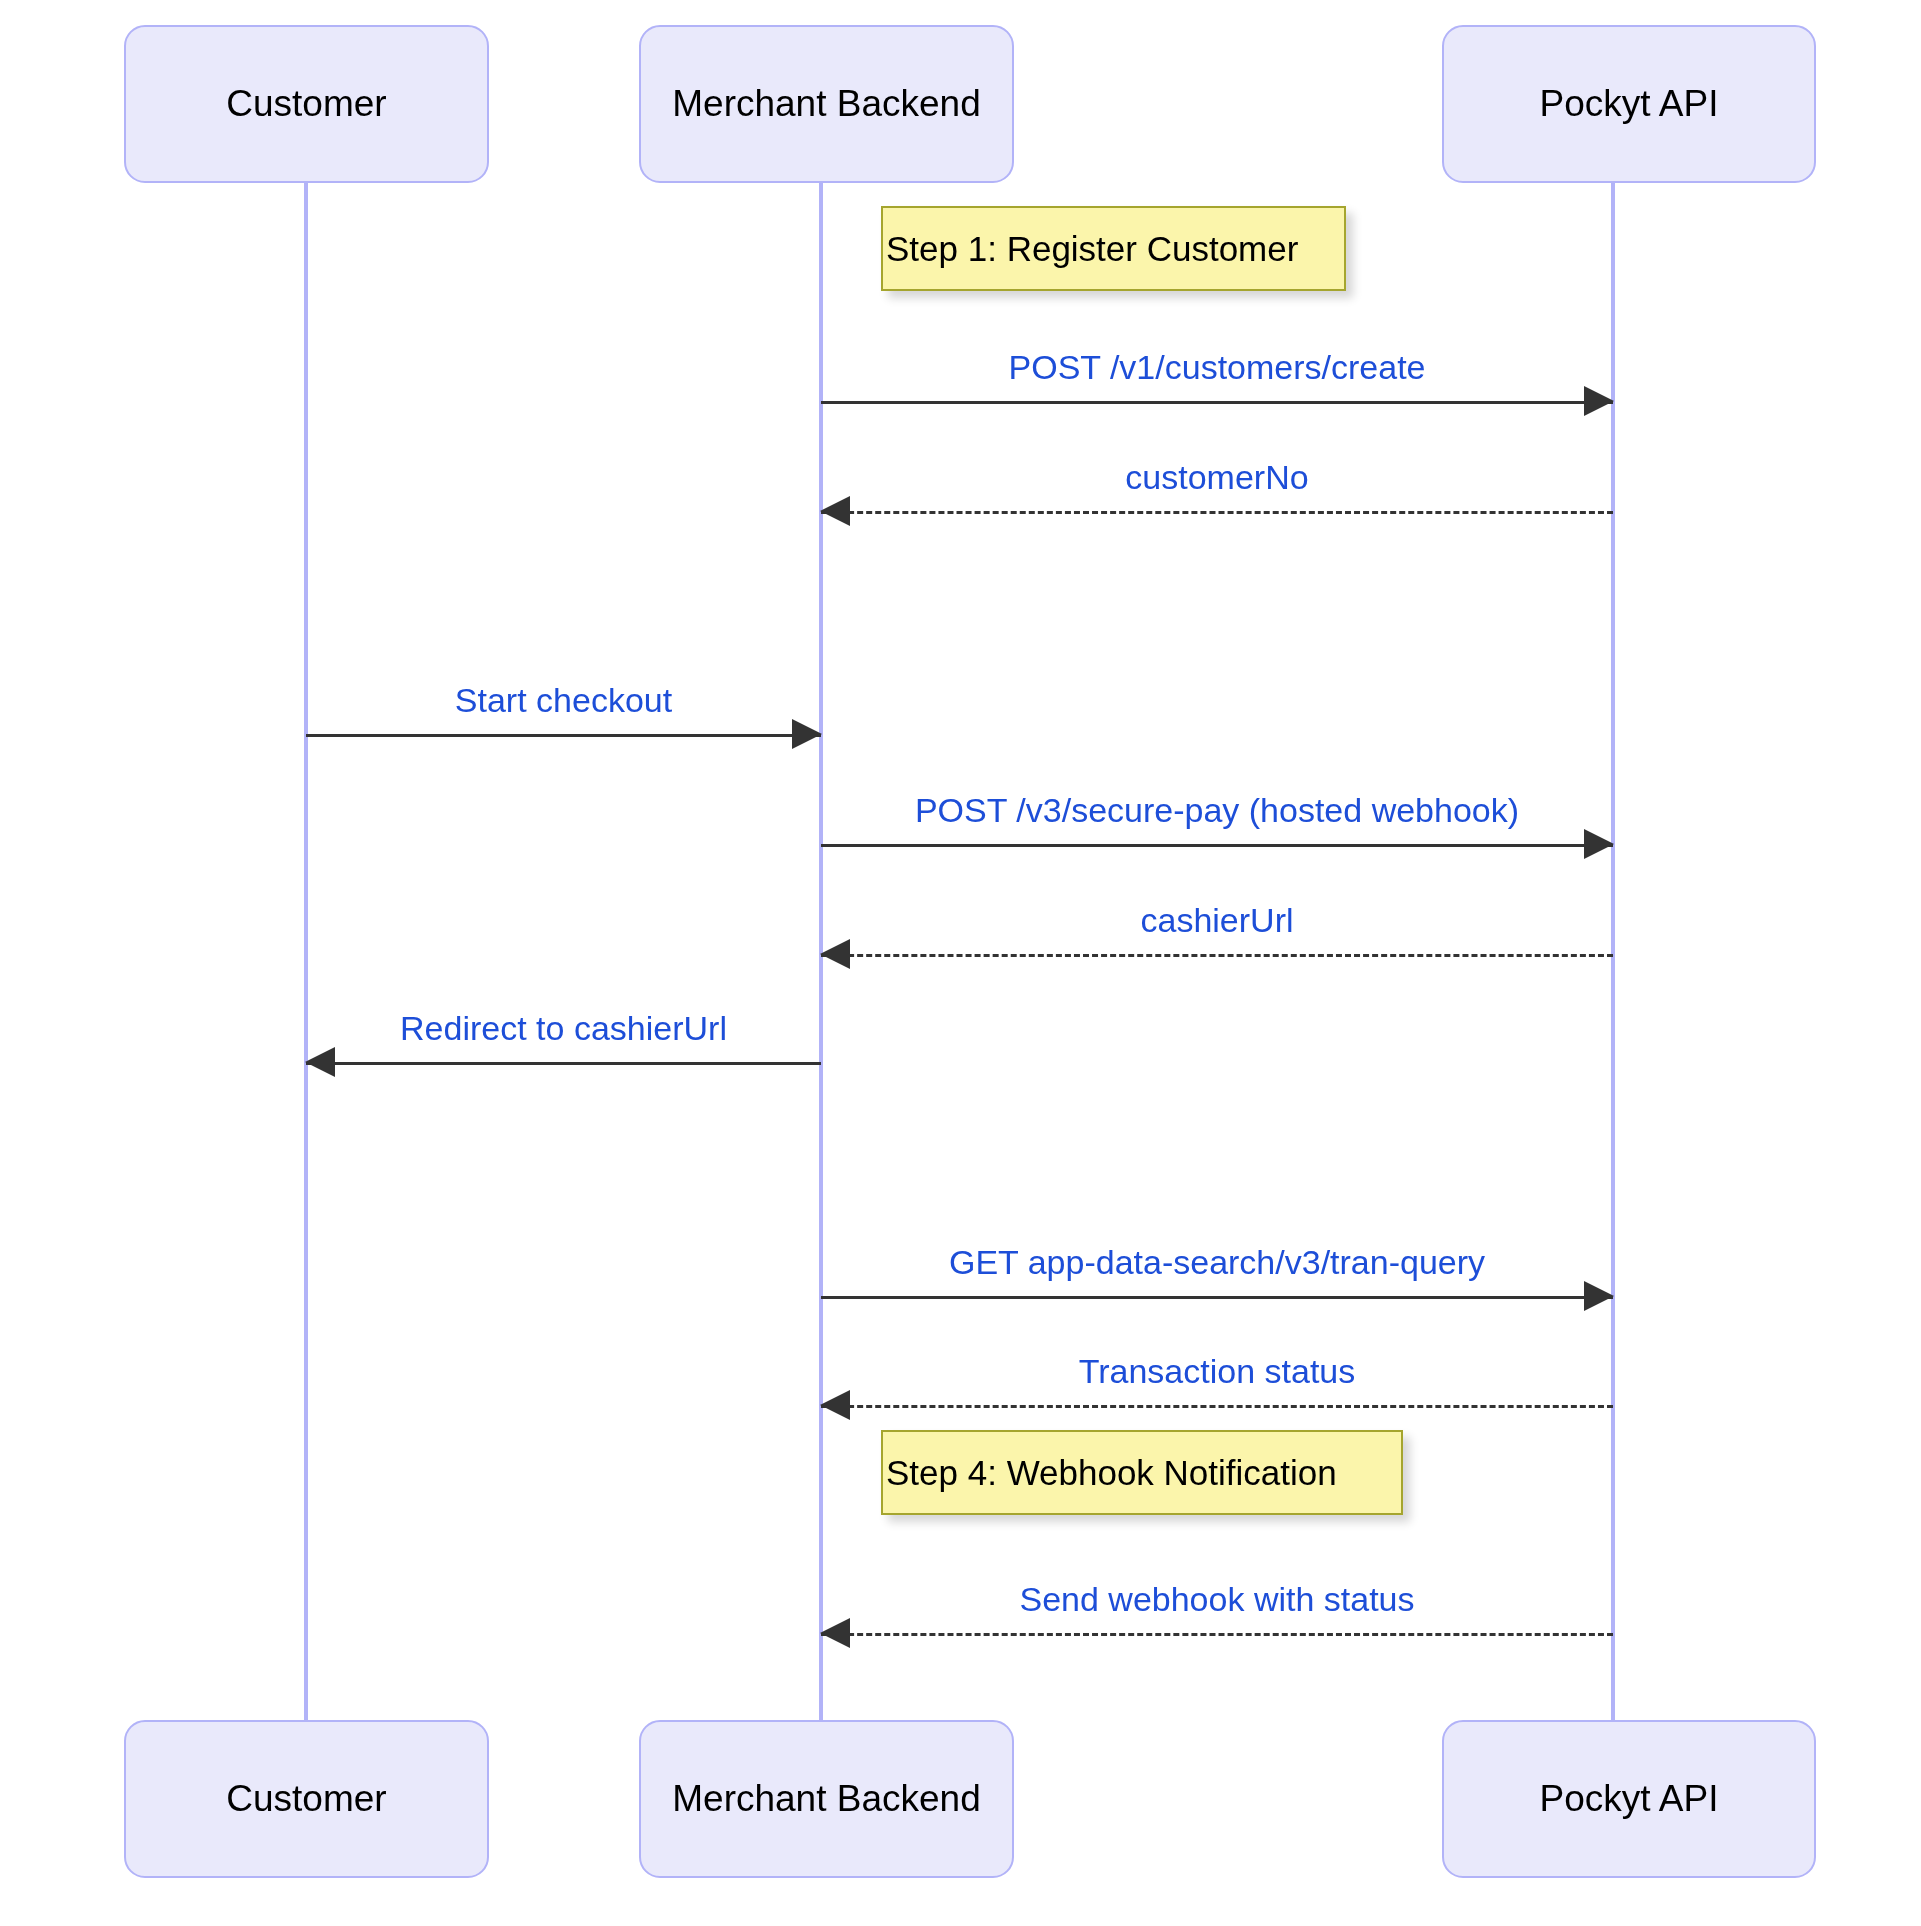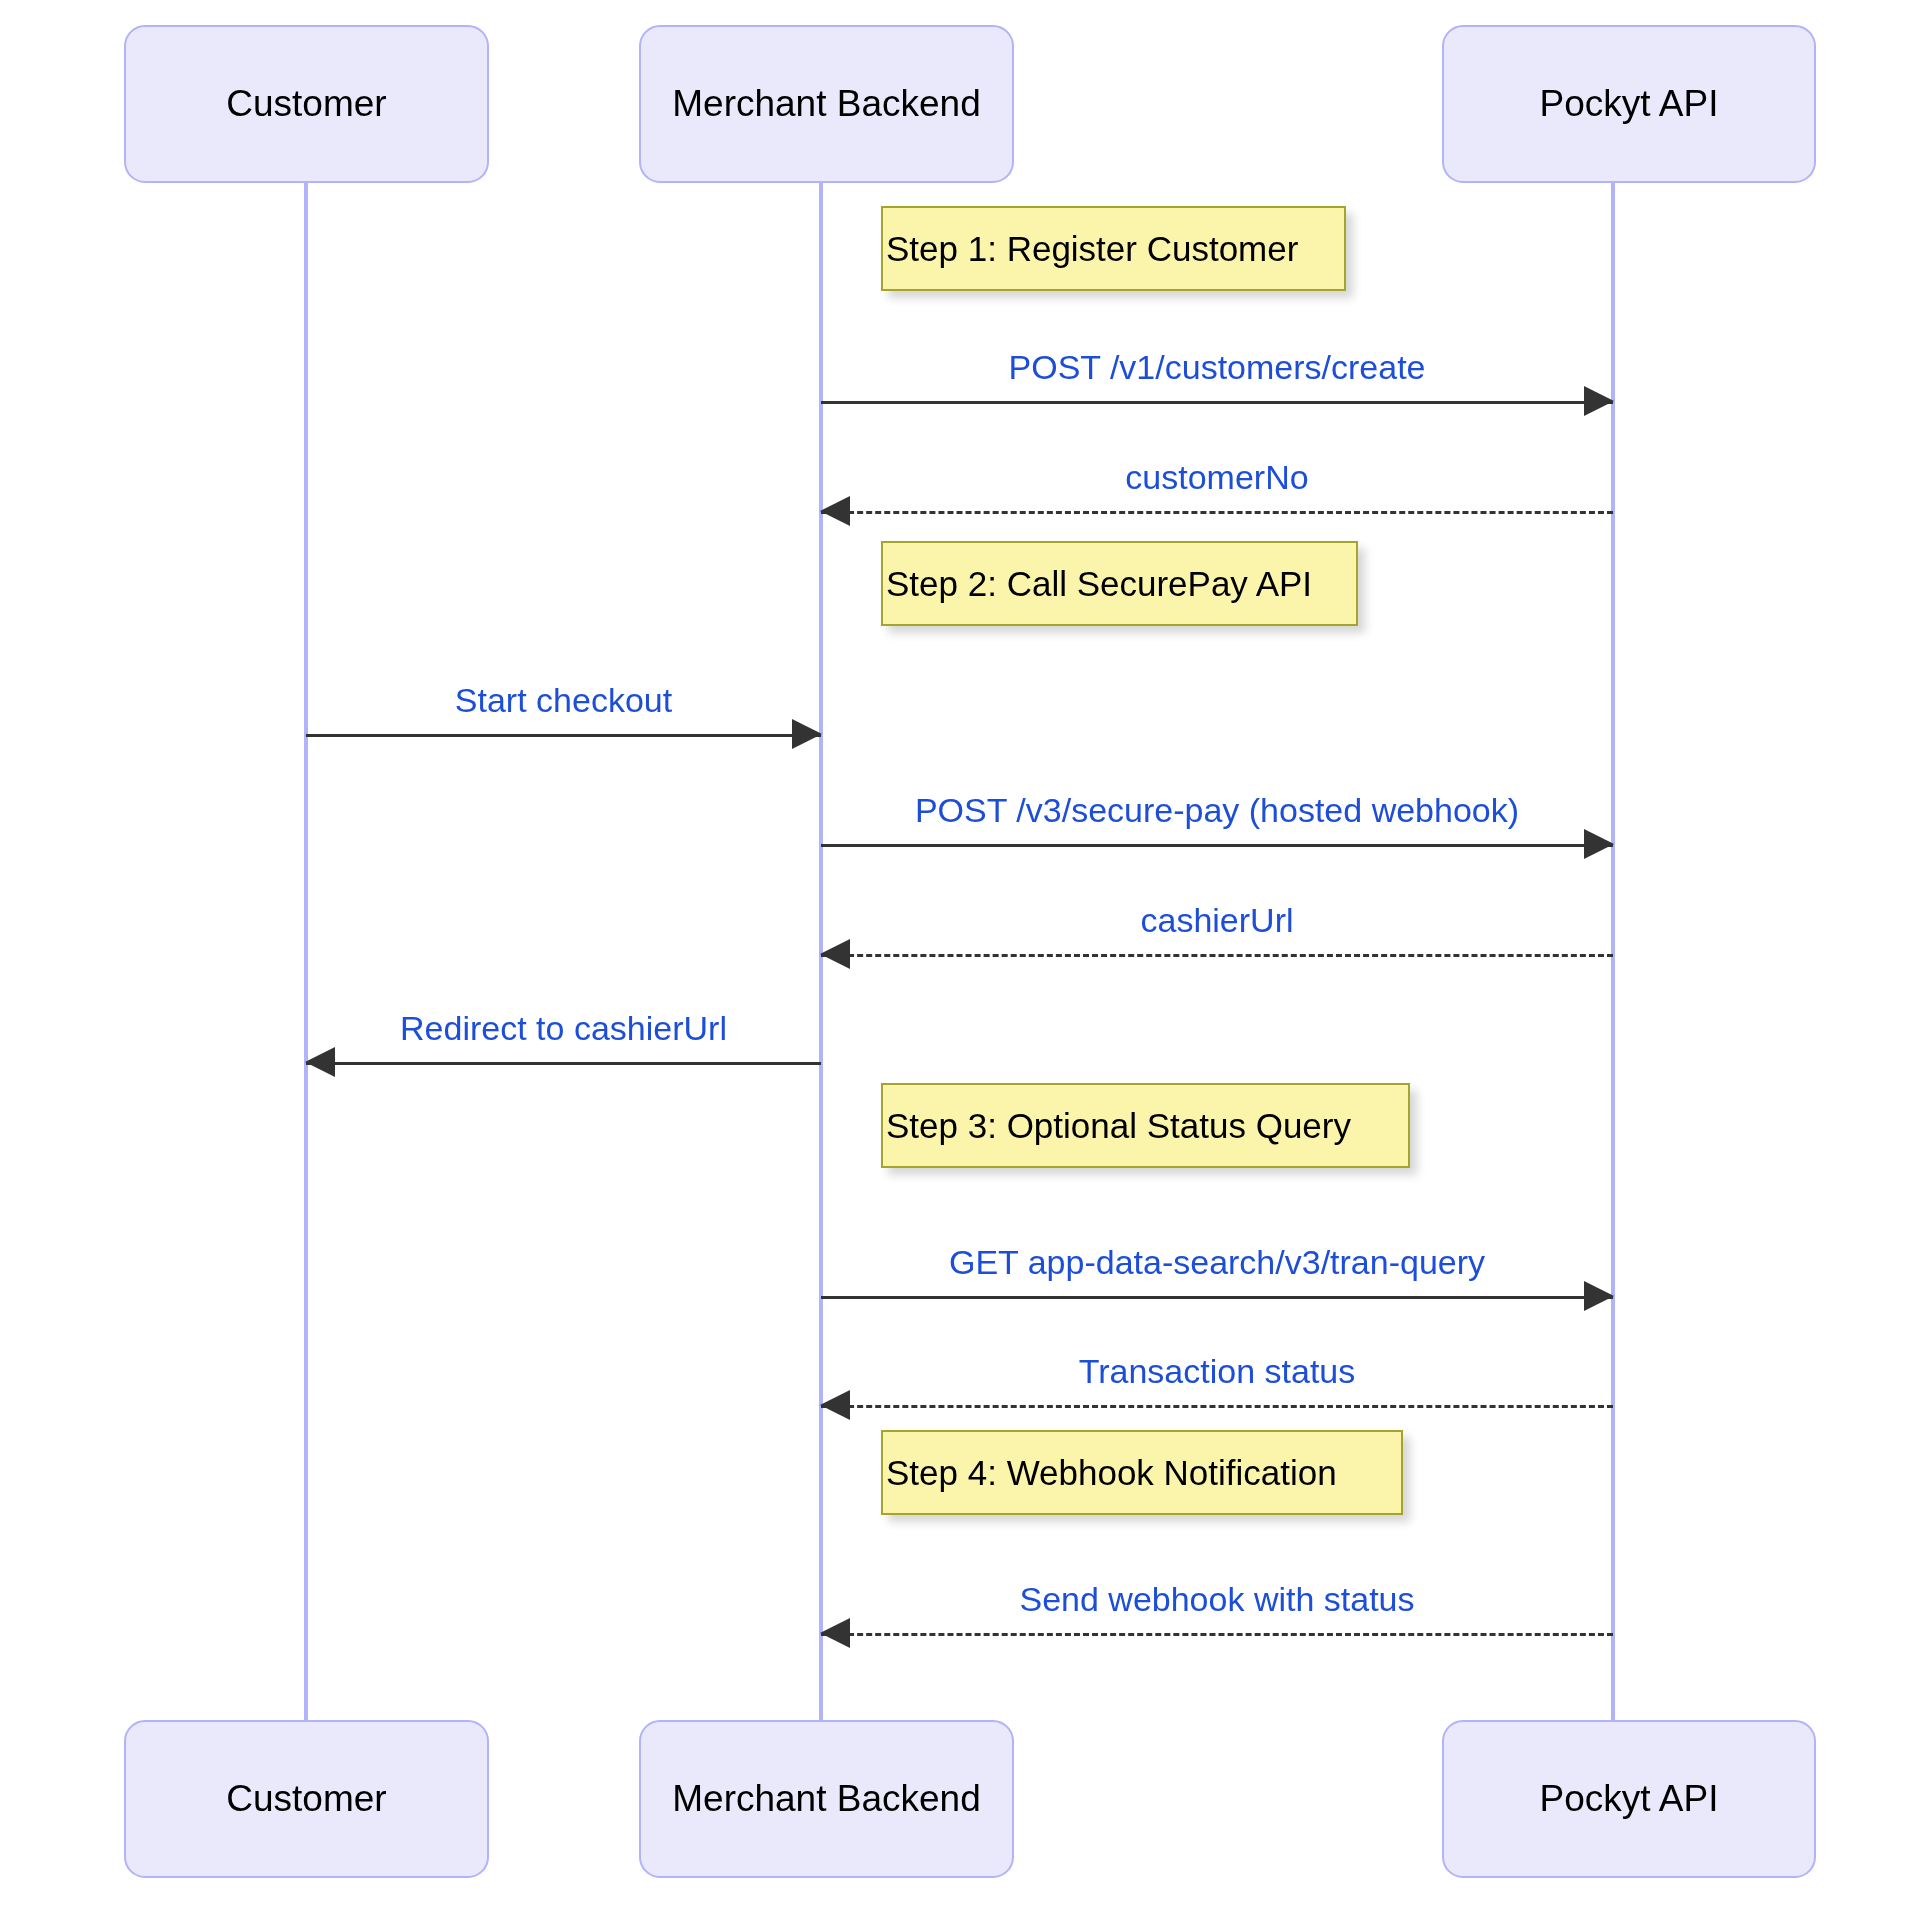--- a/index.html
+++ b/index.html
@@ -108,27 +108,21 @@
     <span>Merchant Backend</span>
   </div>
   <div class="participant" style="left:1442px;top:1720px;width:374px;height:158px;">
     <span>Pockyt API</span>
   </div>
 
   <div class="note" style="left:881px;top:206px;width:465px;height:85px;">
     <span>Step 1: Register Customer</span>
   </div>
 
-  <div class="note" style="left:881px;top:541px;width:477px;height:85px;">
-    <span>Step 2: Call SecurePay API</span>
-  </div>
 
-  <div class="note" style="left:881px;top:1083px;width:529px;height:85px;">
-    <span>Step 3: Optional Status Query</span>
-  </div>
 
   <div class="note" style="left:881px;top:1430px;width:522px;height:85px;">
     <span>Step 4: Webhook Notification</span>
   </div>
 
   <div class="msg to-right" style="left:821px;top:401px;width:792px;">
     <div class="label">POST /v1/customers/create</div>
     <div class="line"></div>
     <div class="head"></div>
   </div>

